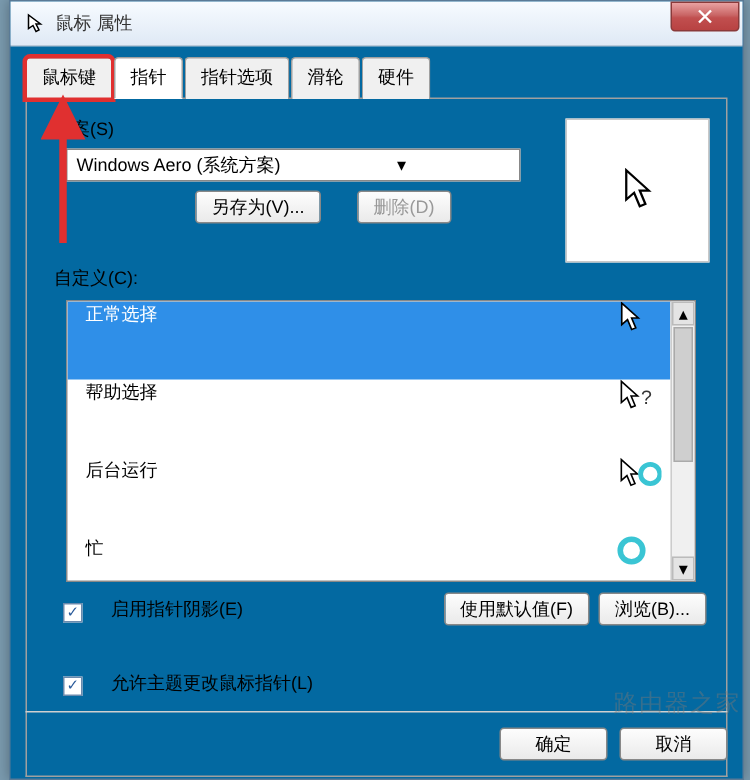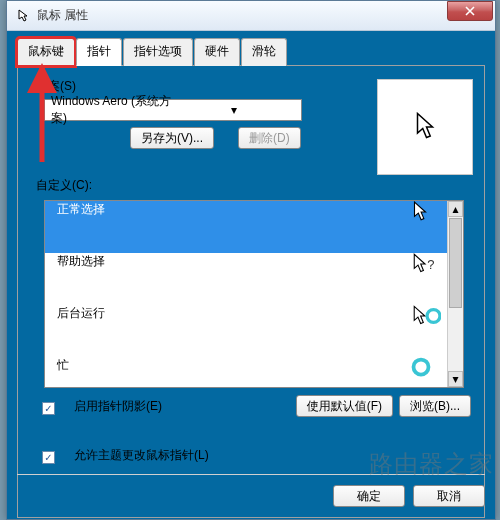--- a/index.html
+++ b/index.html
@@ -47,21 +47,21 @@
   .arrow-annotation {
     position: absolute; left: 24px; top: 62px; z-index: 50;
     pointer-events: none;
   }
 
   .panel { border: 1px solid #a0a0a0; border-top: none; padding: 10px 12px 12px 12px; height: 452px; }
 
   .group-label { margin: 2px 0 4px 6px; }
 
   .dropdown {
-    width: 258px; height: 22px;
+    width: 303px; height: 22px;
     border: 1px solid #888; background: #fff;
     display: flex; align-items: center; padding: 0 6px;
     margin-left: 14px;
   }
   .dropdown span { flex: 1; }
   .dropdown .dd-btn { width: 16px; text-align: center; }
 
   .row-buttons { margin: 6px 0 0 100px; display: flex; gap: 24px; align-items: center; }
   .btn {
     height: 22px; padding: 0 10px;
@@ -110,21 +110,21 @@
 
   .footer {
     position:absolute; left:10px; right:10px; bottom:12px;
     border-top: 1px solid #d0d0d0; padding-top:10px;
     display:flex; justify-content:flex-end; gap:8px;
   }
   .footer .btn { min-width: 72px; text-align:center; }
 
   .watermark {
     position:absolute; right:6px; bottom:40px;
-    color:rgba(120,120,120,0.45); font-size:24px; letter-spacing:1px;
+    color:rgba(120,120,120,0.45); font-size:16px; letter-spacing:1px;
     pointer-events:none; font-family: "SimHei", sans-serif;
   }
 
   
   .cursor-arrow { fill:#fff; stroke:#000; stroke-width:1; }
 </style>
 </head>
 <body>
 
 <div class="window">
@@ -142,22 +142,22 @@
         </svg>
     </div>
   </div>
 
   <div class="content">
 
     <div class="tabs">
       <div class="tab highlighted"><span>鼠标键</span></div>
       <div class="tab active"><span>指针</span></div>
       <div class="tab"><span>指针选项</span></div>
+      <div class="tab"><span>滑轮</span></div>
       <div class="tab"><span>硬件</span></div>
-      <div class="tab"><span>滑轮</span></div>
     </div>
 
     <div class="panel">
 
       <div class="group-label">方案(S)</div>
 
       <div class="dropdown">
         <span>Windows Aero (系统方案)</span>
         <span class="dd-btn">▾</span>
       </div>

